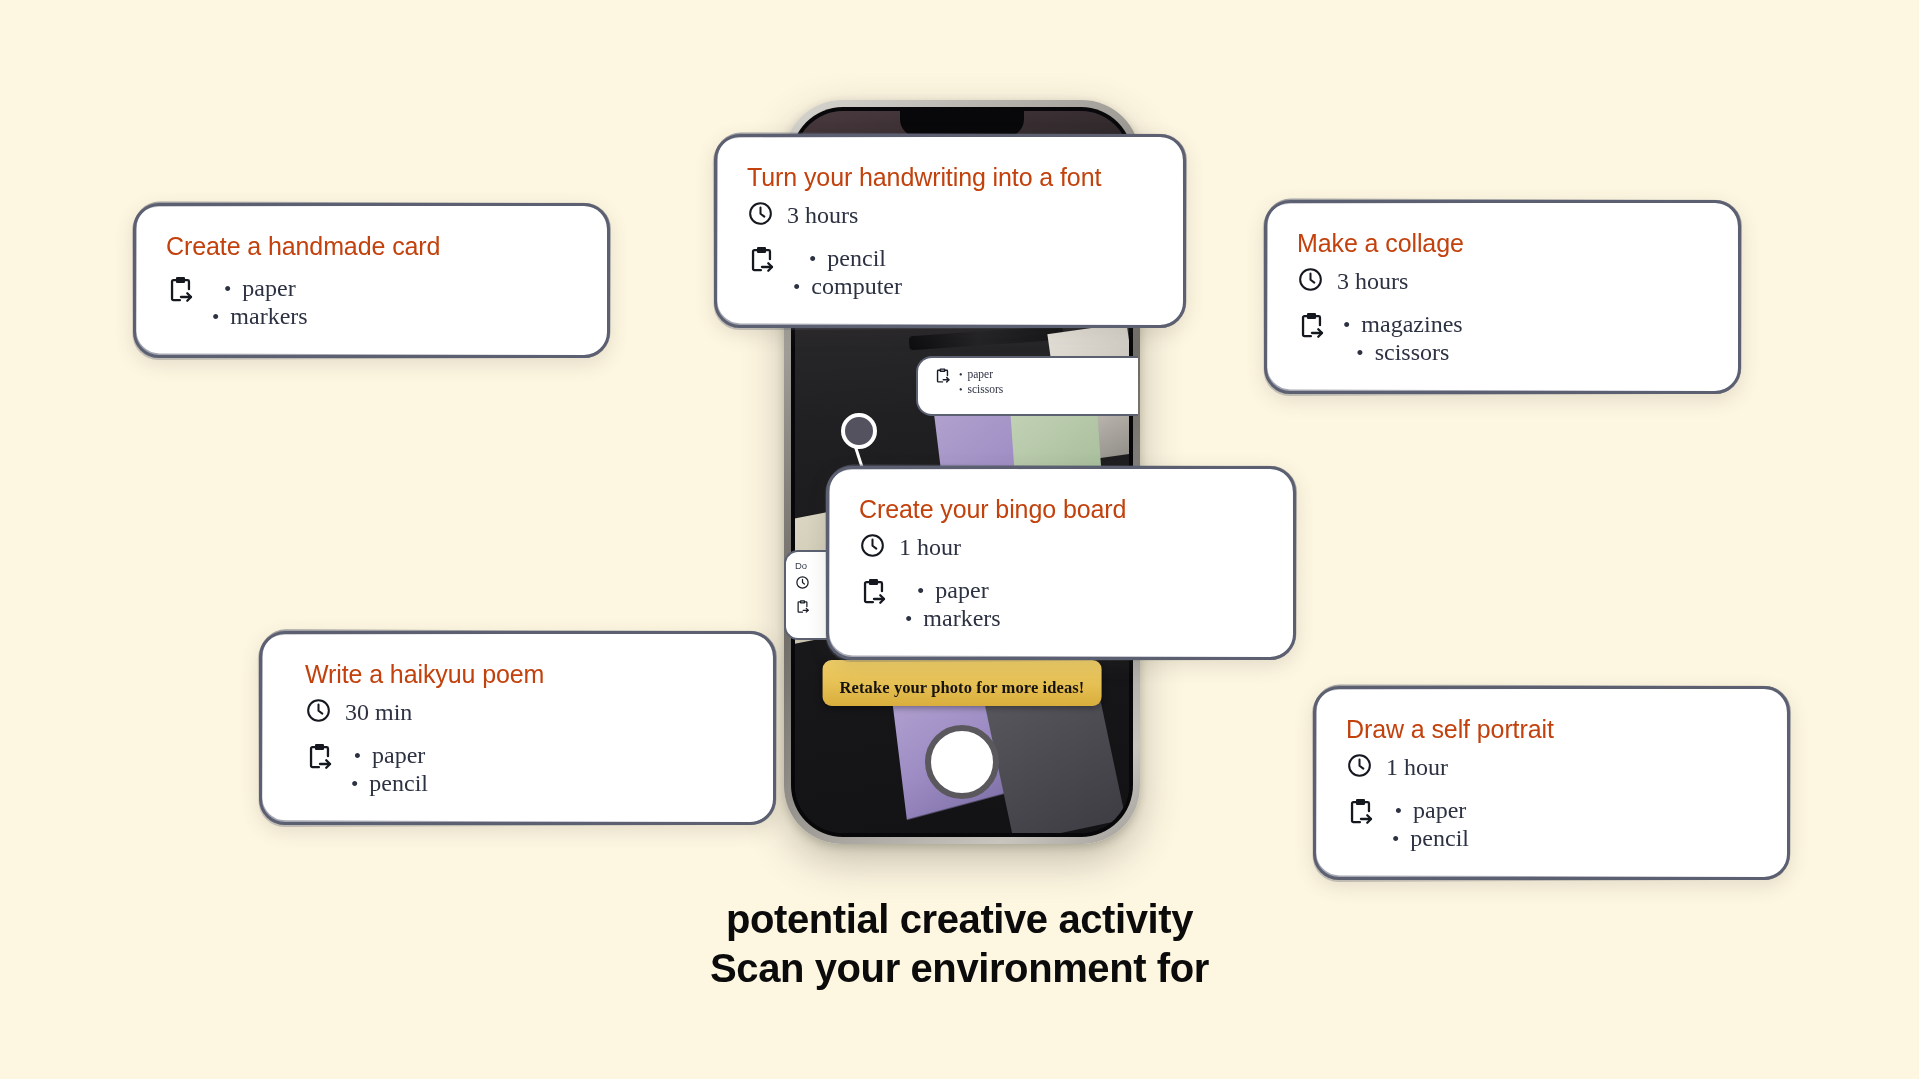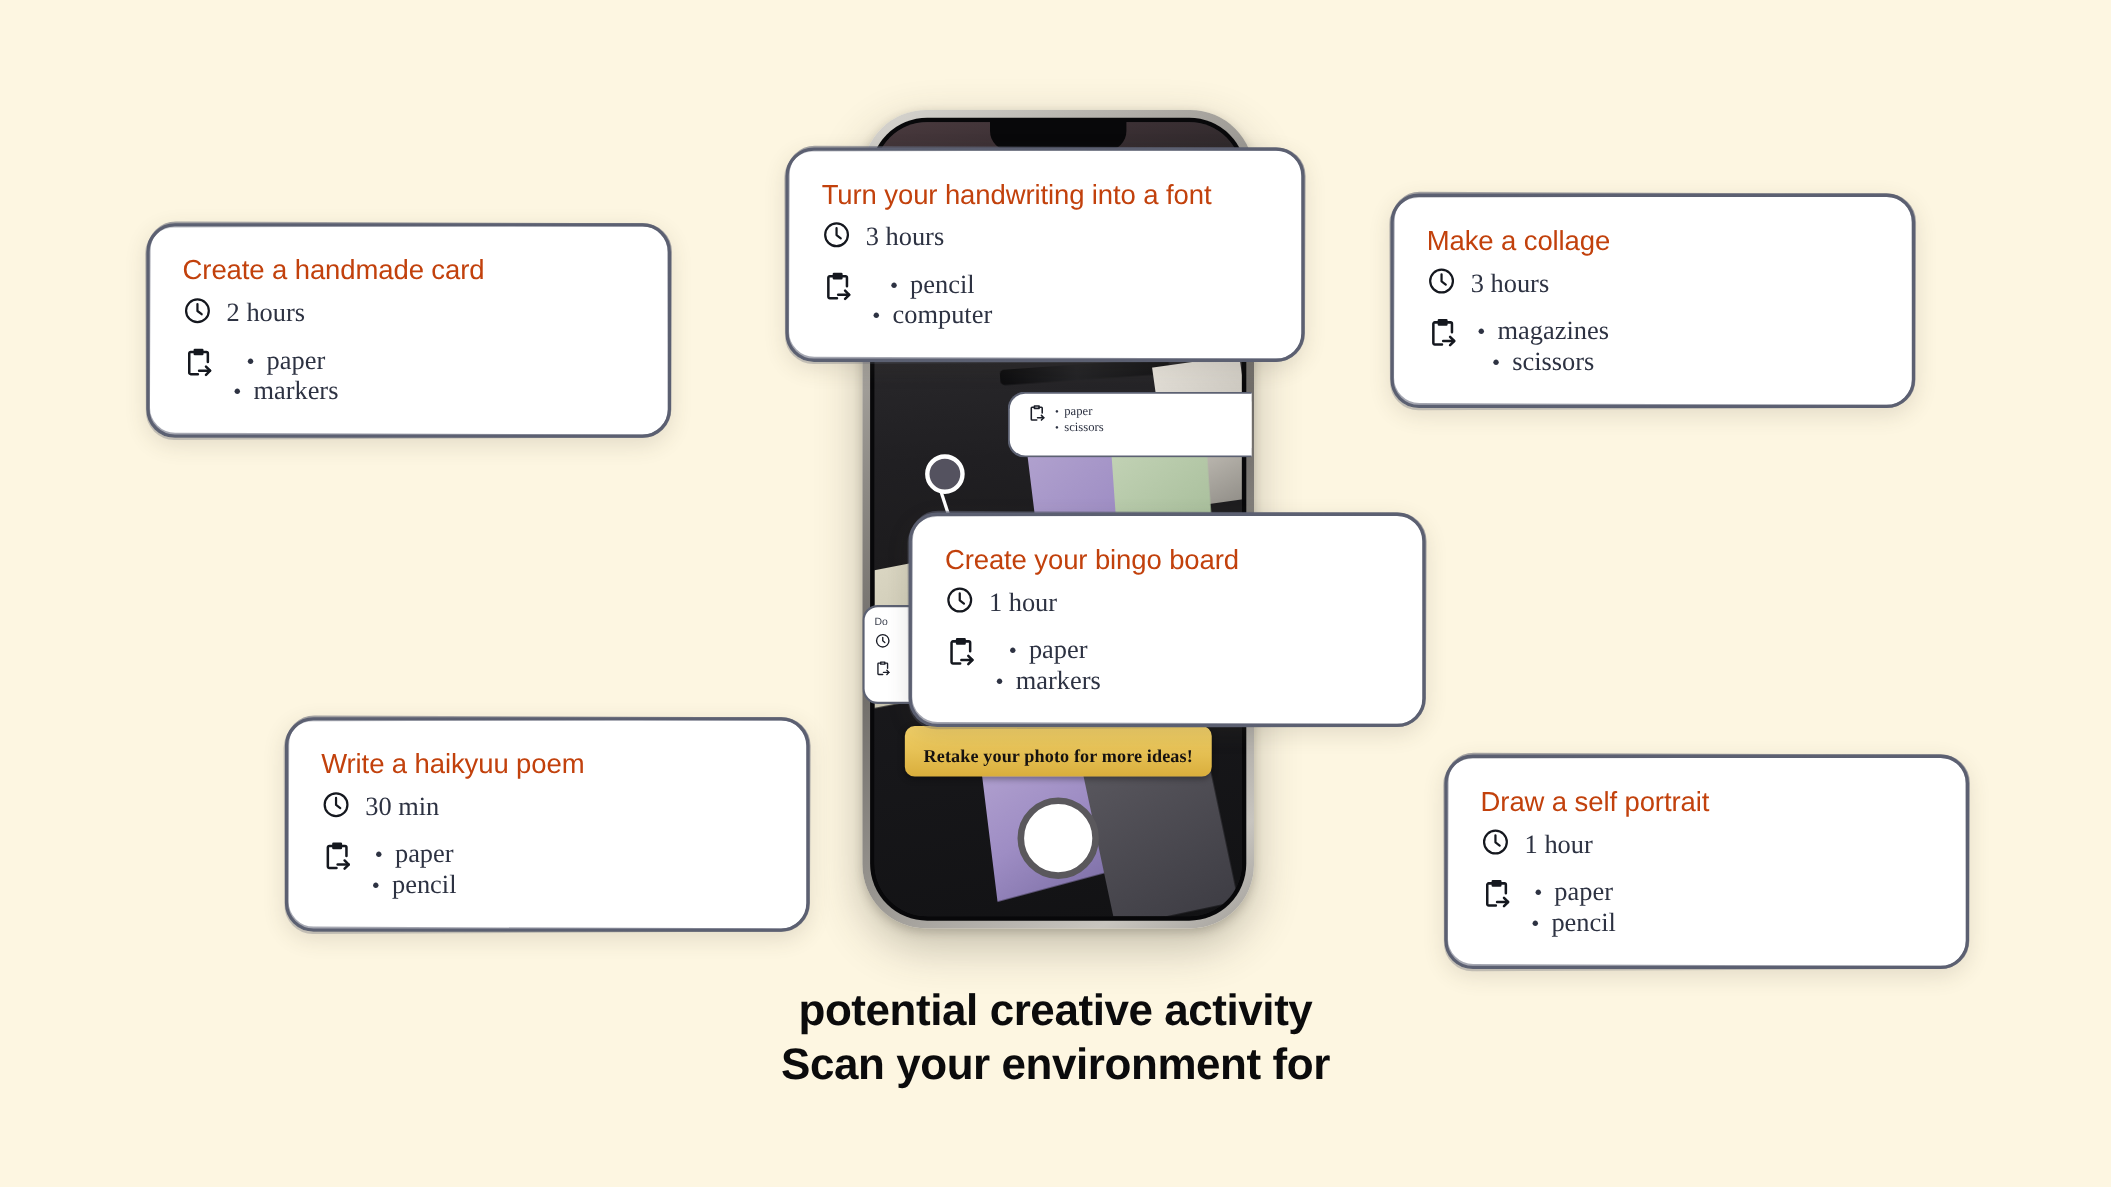--- a/index.html
+++ b/index.html
@@ -325,22 +325,22 @@
   .materials-list li::before {
     content: "•";
     font-size: 21px;
     line-height: 1;
     color: #2d3242;
   }
 
   
   #card-handmade   { left: 133px;  top: 203px;  width: 477px; }
   #card-handwriting{ left: 714px;  top: 134px;  width: 472px; z-index: 30; }
-  #card-collage    { left: 1264px; top: 176px;  width: 477px; }
-  #card-haiku      { left: 259px;  top: 652px;  width: 477px; }
+  #card-collage    { left: 1264px; top: 200px;  width: 477px; }
+  #card-haiku      { left: 259px;  top: 631px;  width: 517px; padding-left: 13px; }
   #card-bingo      { left: 826px;  top: 466px;  width: 470px; z-index: 30; }
   #card-portrait   { left: 1313px; top: 686px;  width: 477px; }
 
   
   .mini-card {
     position: absolute;
     background: #ffffff;
     border: 2px solid #5c6172;
     z-index: 12;
   }
@@ -477,29 +477,20 @@
         <path d="M15 4.5h3a1 1 0 0 1 1 1V12"></path>
         <path d="M13 18h8"></path>
         <path d="M18 15l3 3-3 3"></path>
       </svg>
     </div>
   </div>
 
   <div class="card" id="card-handmade">
     <div class="card-body">
       <div class="card-title">Create a handmade card</div>
-      <div class="row duration">
-        <span class="icon">
-          <svg width="27" height="27" viewBox="0 0 24 24" fill="none" stroke="#15181f" stroke-width="1.8" stroke-linecap="round" stroke-linejoin="round">
-            <circle cx="12" cy="12" r="9.2"></circle>
-            <path d="M12 6.6v5.6l3.4 2.6"></path>
-          </svg>
-        </span>
-        <span class="duration-text">2 hours</span>
-      </div>
       <div class="row materials">
         <span class="icon">
           <svg width="29" height="29" viewBox="0 0 24 24" fill="none" stroke="#15181f" stroke-width="1.9" stroke-linecap="round" stroke-linejoin="round">
             <path d="M9.2 2.6h5.6v3.1H9.2z" fill="#15181f"></path>
             <path d="M9.2 4.2H6.1a1.1 1.1 0 0 0-1.1 1.1v14.4a1.1 1.1 0 0 0 1.1 1.1h5.4"></path>
             <path d="M14.8 4.2h3.1a1.1 1.1 0 0 1 1.1 1.1v6.4"></path>
             <path d="M12.4 18.2h8.2"></path>
             <path d="M17.6 15.1l3.1 3.1-3.1 3.1"></path>
           </svg>
         </span>

